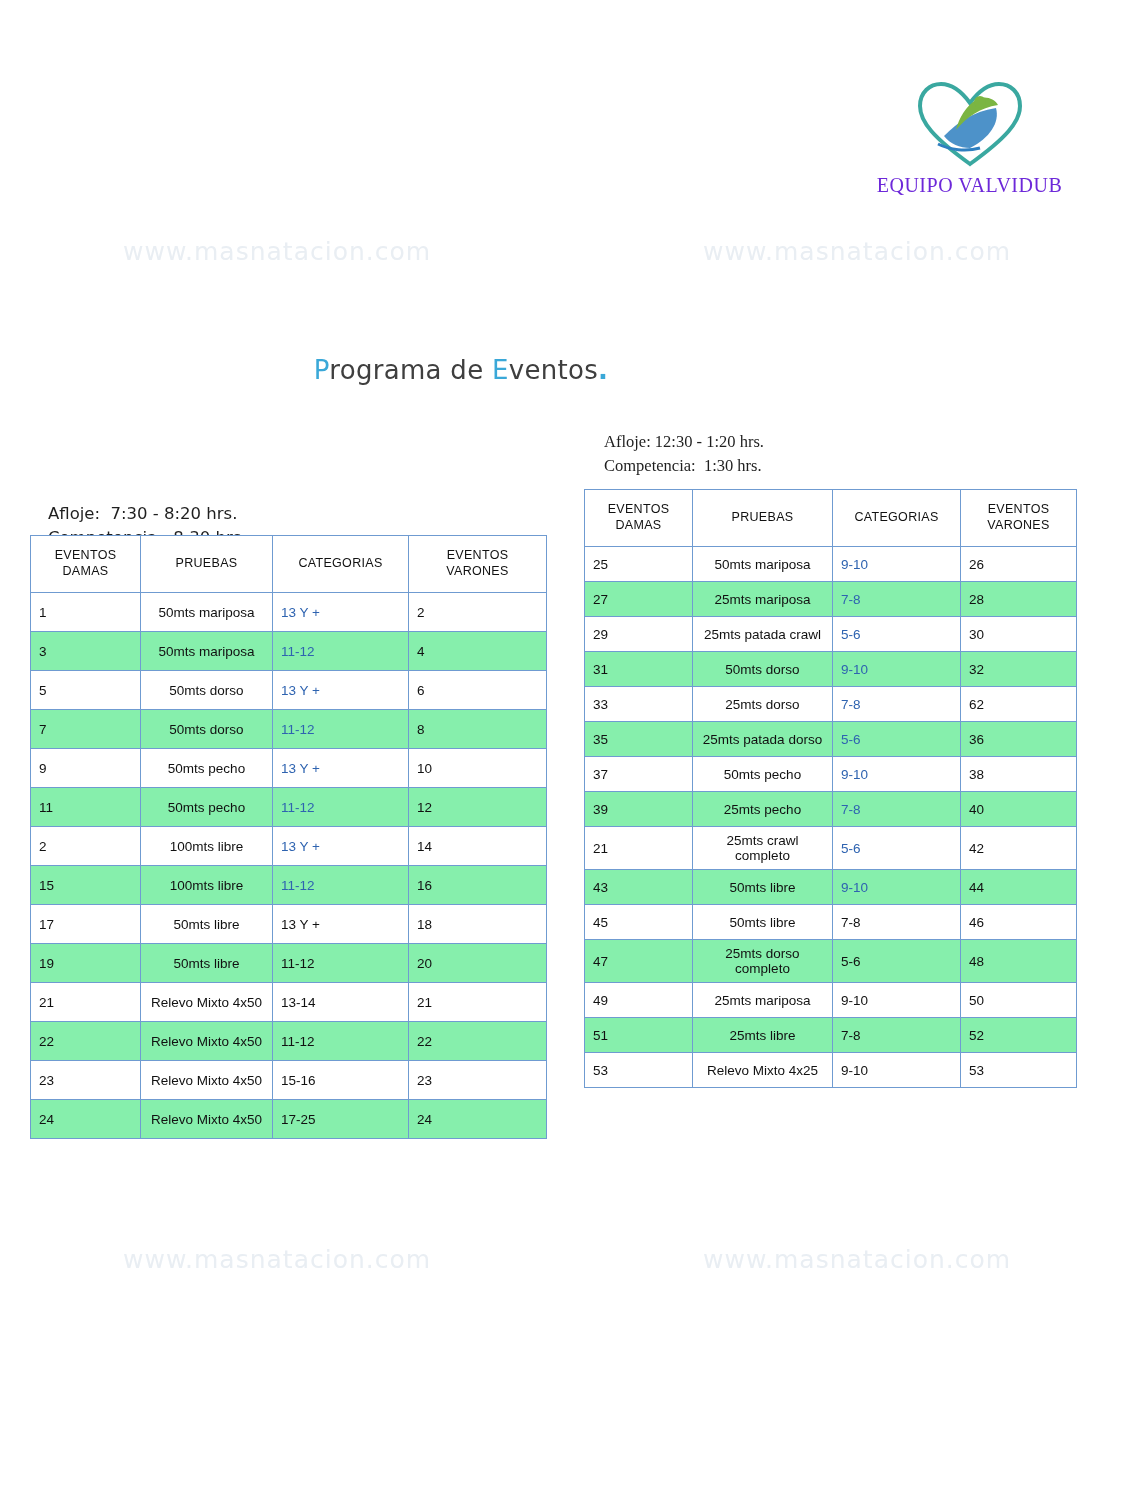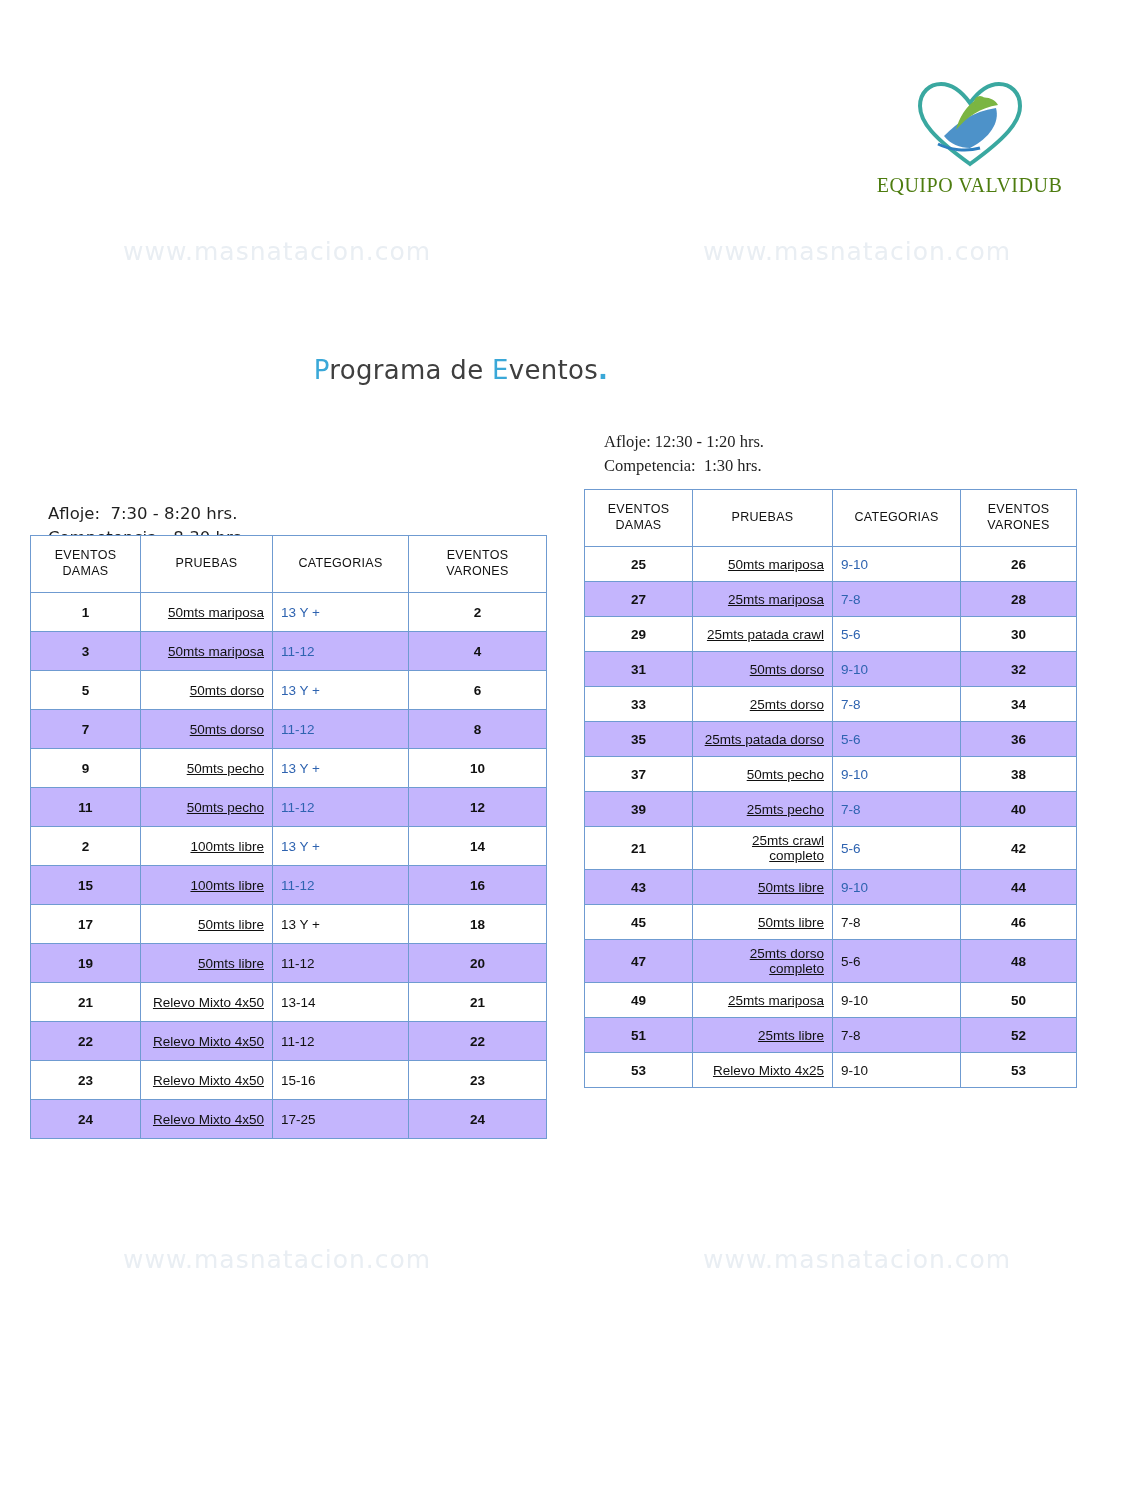--- a/index.html
+++ b/index.html
@@ -49,21 +49,21 @@
   }
   .logo-heart {
     position: absolute;
     left: 0; top: 0;
     width: 112px; height: 92px;
   }
   .logo-text {
     font-family: "Liberation Serif", serif;
     font-size: 20px;
     letter-spacing: 0.5px;
-    color: #4d7c0f;
+    color: #6d28d9;
     margin-top: 4px;
   }
 
   
   .doc-title {
     position: absolute;
     left: 0;
     top: 355px;
     width: 922px;
     text-align: center;
@@ -105,25 +105,25 @@
     background: #ffffff;
   }
   table.evt th {
     text-align: center;
     font-weight: normal;
     font-size: 12.5px;
     letter-spacing: 0.3px;
     line-height: 1.25;
     height: 44px;
   }
-  table.evt tr.alt td { background: #c4b5fd; }
-  table.evt td.num { text-align: center; font-weight: bold; }
+  table.evt tr.alt td { background: #86efac; }
+  table.evt td.num { text-align: left; }
   table.evt td.cat { text-align: left; }
   table.evt td.cat.blue { color: #2e63b0; }
-  table.evt td.prueba { text-align: right; text-decoration: underline; }
+  table.evt td.prueba { text-align: center; }
 
   
   table.evt.left col.c1 { width: 110px; }
   table.evt.left col.c2 { width: 132px; }
   table.evt.left col.c3 { width: 136px; }
   table.evt.left col.c4 { width: 138px; }
   
   table.evt.right col.c1 { width: 108px; }
   table.evt.right col.c2 { width: 140px; }
   table.evt.right col.c3 { width: 128px; }
@@ -302,21 +302,21 @@
       <tr class="alt">
         <td class="num">31</td>
         <td class="prueba">50mts dorso</td>
         <td class="cat blue">9-10</td>
         <td class="num">32</td>
       </tr>
       <tr>
         <td class="num">33</td>
         <td class="prueba">25mts dorso</td>
         <td class="cat blue">7-8</td>
-        <td class="num">34</td>
+        <td class="num">62</td>
       </tr>
       <tr class="alt">
         <td class="num">35</td>
         <td class="prueba">25mts patada dorso</td>
         <td class="cat blue">5-6</td>
         <td class="num">36</td>
       </tr>
       <tr>
         <td class="num">37</td>
         <td class="prueba">50mts pecho</td>

